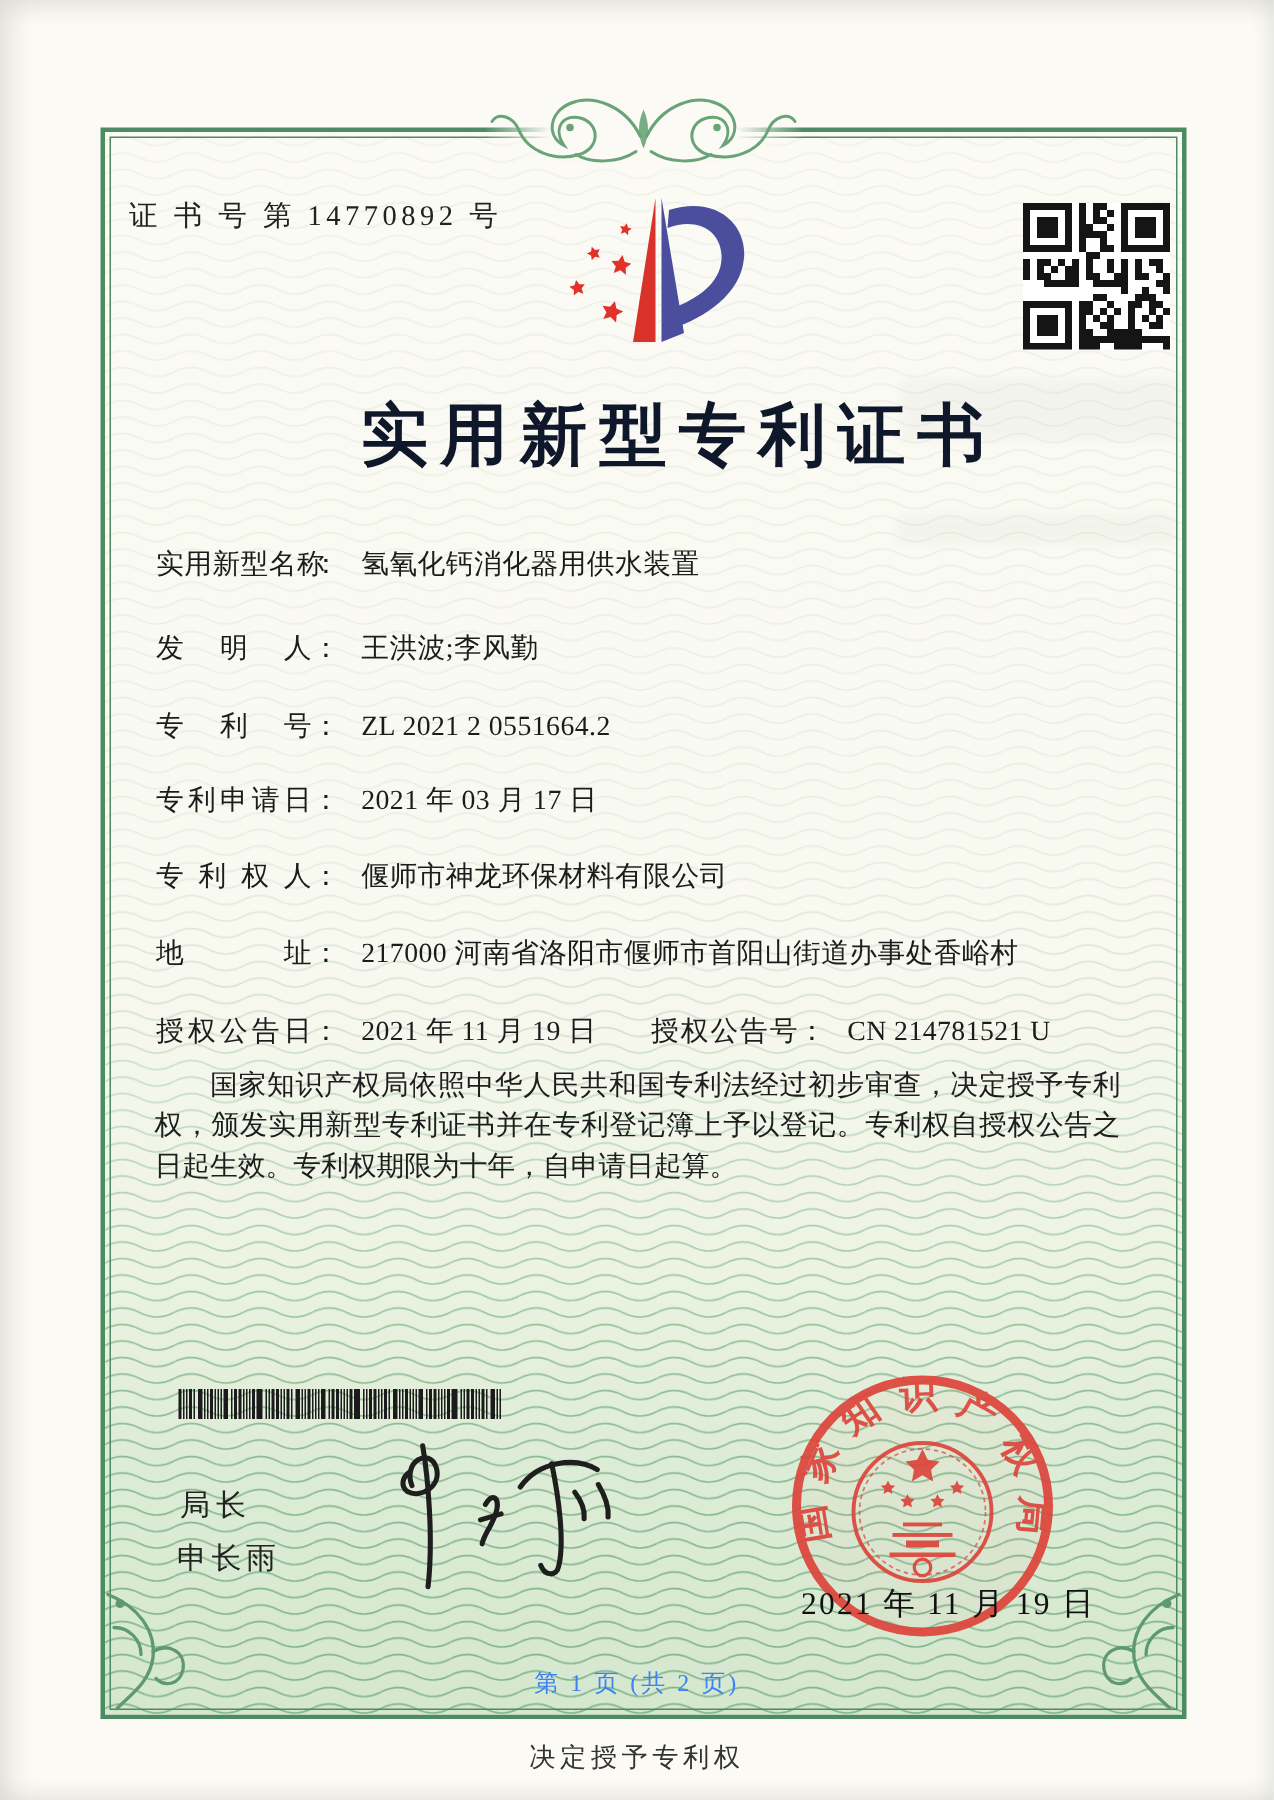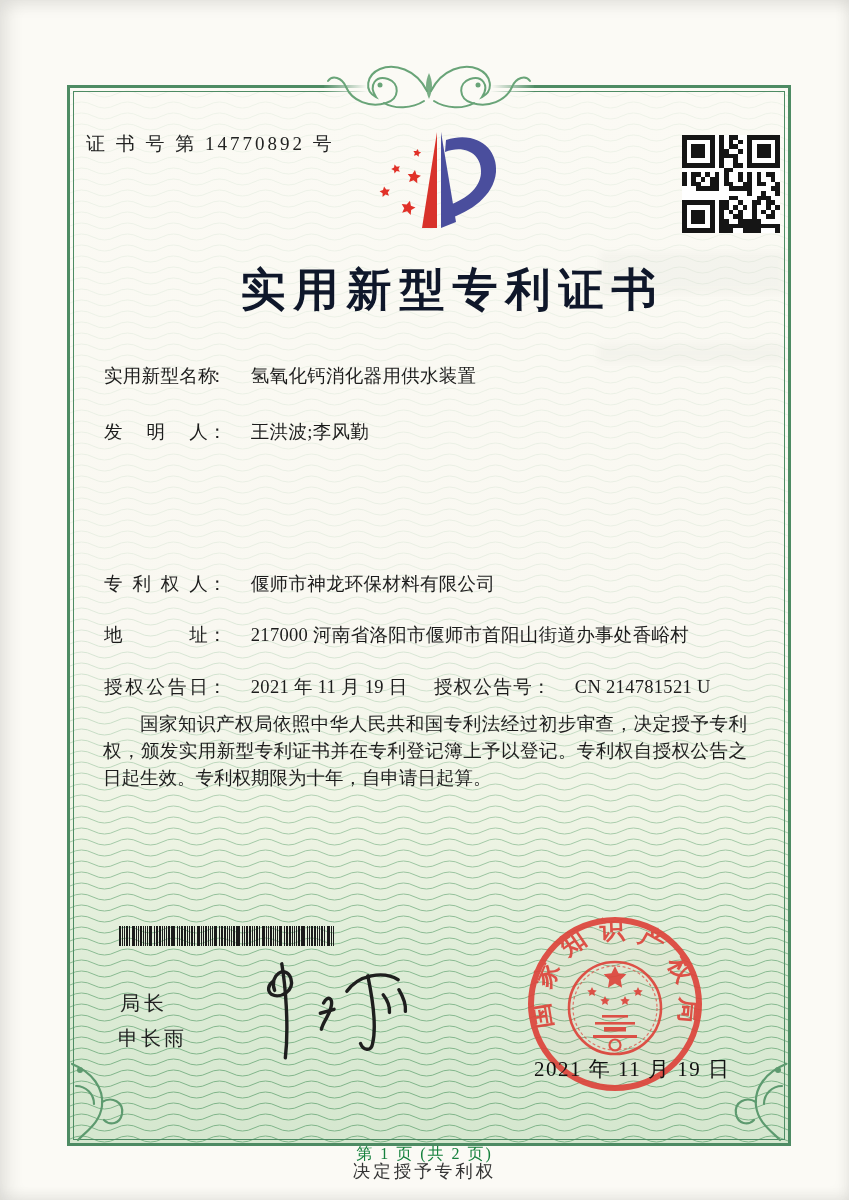--- a/index.html
+++ b/index.html
@@ -18,33 +18,33 @@
   .corner{position:absolute;bottom:-5px;}
   .corner-left{left:-4px;}
   .corner-right{right:-4px;transform:scaleX(-1);}
   
   .abs{position:absolute;}
   .cert-no{left:86px;top:131px;font-size:19px;letter-spacing:3px;color:#222;}
   .title{left:0;top:260px;width:100%;text-align:center;font-size:45px;font-weight:bold;letter-spacing:8px;color:#0f172a;padding-left:28px;}
   .frow{position:absolute;left:104px;width:620px;font-size:18.5px;color:#1c1c1c;letter-spacing:.3px;white-space:nowrap;}
   .flabel{display:inline-block;width:104px;text-align:justify;text-align-last:justify;vertical-align:bottom;}
   .fcolon{display:inline-block;}
-  .fvalue{margin-left:24px;}
+  .fvalue{margin-left:14px;}
   .pair2{position:absolute;left:283px;top:0;}
   .flabel2{display:inline-block;width:98px;text-align:justify;text-align-last:justify;vertical-align:bottom;padding-left:47px;}
   .paras{position:absolute;left:103px;top:711px;width:644px;font-size:18.5px;line-height:26.8px;color:#1d1d1d;}
   .paras p{margin:0;text-indent:2em;text-align:justify;}
   .barcode{position:absolute;left:119px;top:926px;width:218px;height:20px;}
   .barcode .bar{position:absolute;top:0;height:100%;background:#1b1b1b;}
   .director-label{left:120px;top:990px;font-size:20px;letter-spacing:4px;color:#222;}
   .director-name{left:118px;top:1025px;font-size:20px;letter-spacing:3px;color:#222;}
   .signature{left:248px;top:948px;}
   .seal{left:525px;top:914px;}
   .seal-date{left:534px;top:1055px;font-size:21px;letter-spacing:1.5px;color:#111;z-index:6;}
-  .page-info{left:0;top:1112px;width:100%;text-align:center;font-size:16px;letter-spacing:2px;color:#15803d;margin-top:32px;}
+  .page-info{left:0;top:1112px;width:100%;text-align:center;font-size:16px;letter-spacing:2px;color:#3b82f6;}
   .back-note{left:0;top:1159px;width:100%;text-align:center;font-size:17.5px;letter-spacing:3px;color:#333;}
   .qr{left:682px;top:135px;width:98px;height:98px;}
   .logo{left:372px;top:126px;}
   .ghost{position:absolute;background:#8a8f86;opacity:.05;filter:blur(3px);border-radius:3px;}
 </style>
 </head>
 <body>
 
 <div class="page">
 
@@ -262,20 +262,26 @@
       </svg></div>
 
   <div class="abs title">实用新型专利证书</div>
 
   <div class="frow" style="top:363px">
     <span class="flabel">实用新型名称</span><span class="fcolon">：</span><span class="fvalue">氢氧化钙消化器用供水装置</span>
   </div>
   <div class="frow" style="top:419px">
     <span class="flabel">发明人</span><span class="fcolon">：</span><span class="fvalue">王洪波;李风勤</span>
   </div>
+  <div class="frow" style="top:471px">
+    <span class="flabel">专利号</span><span class="fcolon">：</span><span class="fvalue">ZL 2021 2 0551664.2</span>
+  </div>
+  <div class="frow" style="top:520px">
+    <span class="flabel">专利申请日</span><span class="fcolon">：</span><span class="fvalue">2021 年 03 月 17 日</span>
+  </div>
   <div class="frow" style="top:571px">
     <span class="flabel">专利权人</span><span class="fcolon">：</span><span class="fvalue">偃师市神龙环保材料有限公司</span>
   </div>
   <div class="frow" style="top:622px">
     <span class="flabel">地址</span><span class="fcolon">：</span><span class="fvalue">217000 河南省洛阳市偃师市首阳山街道办事处香峪村</span>
   </div>
   <div class="frow" style="top:674px">
     <span class="flabel">授权公告日</span><span class="fcolon">：</span><span class="fvalue">2021 年 11 月 19 日</span>
     <span class="pair2">
       <span class="flabel2">授权公告号</span><span class="fcolon">：</span><span class="fvalue">CN 214781521 U</span>

